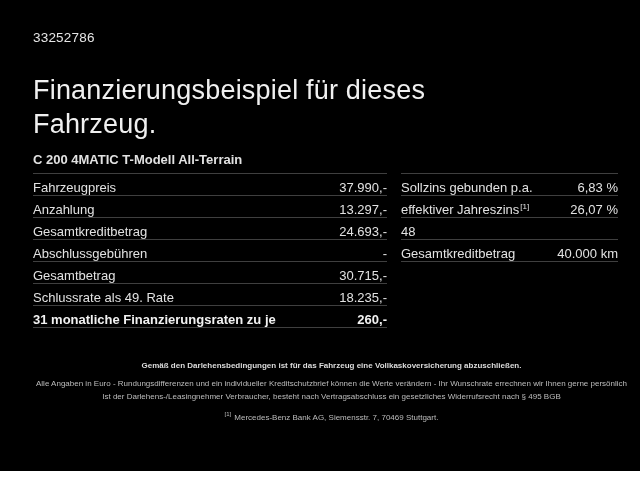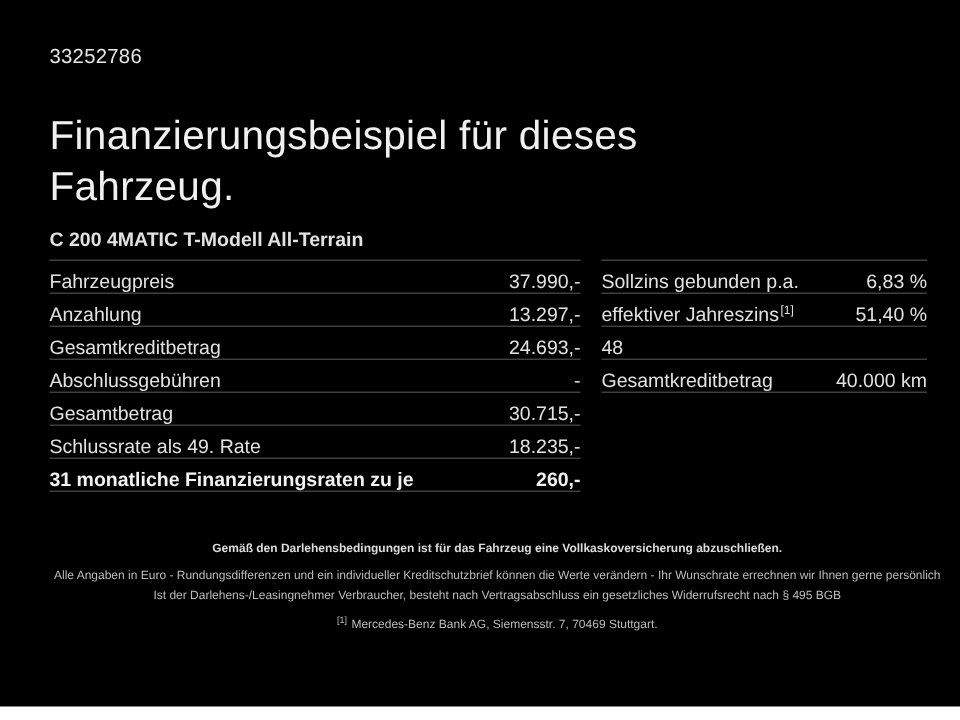--- a/index.html
+++ b/index.html
@@ -149,21 +149,21 @@
             <span class="tvalue">260,-</span>
           </div>
         </div>
       <div class="ftable right">
           <div class="trow">
             <span class="tlabel">Sollzins gebunden p.a.</span>
             <span class="tvalue">6,83 %</span>
           </div>
           <div class="trow">
             <span class="tlabel">effektiver Jahreszins<span class="tsup">[1]</span></span>
-            <span class="tvalue">51,40 %</span>
+            <span class="tvalue">26,07 %</span>
           </div>
           <div class="trow">
             <span class="tvalue">48</span>
           </div>
           <div class="trow">
             <span class="tlabel">Gesamtkreditbetrag</span>
             <span class="tvalue">40.000 km</span>
           </div>
         </div>
     </div>

